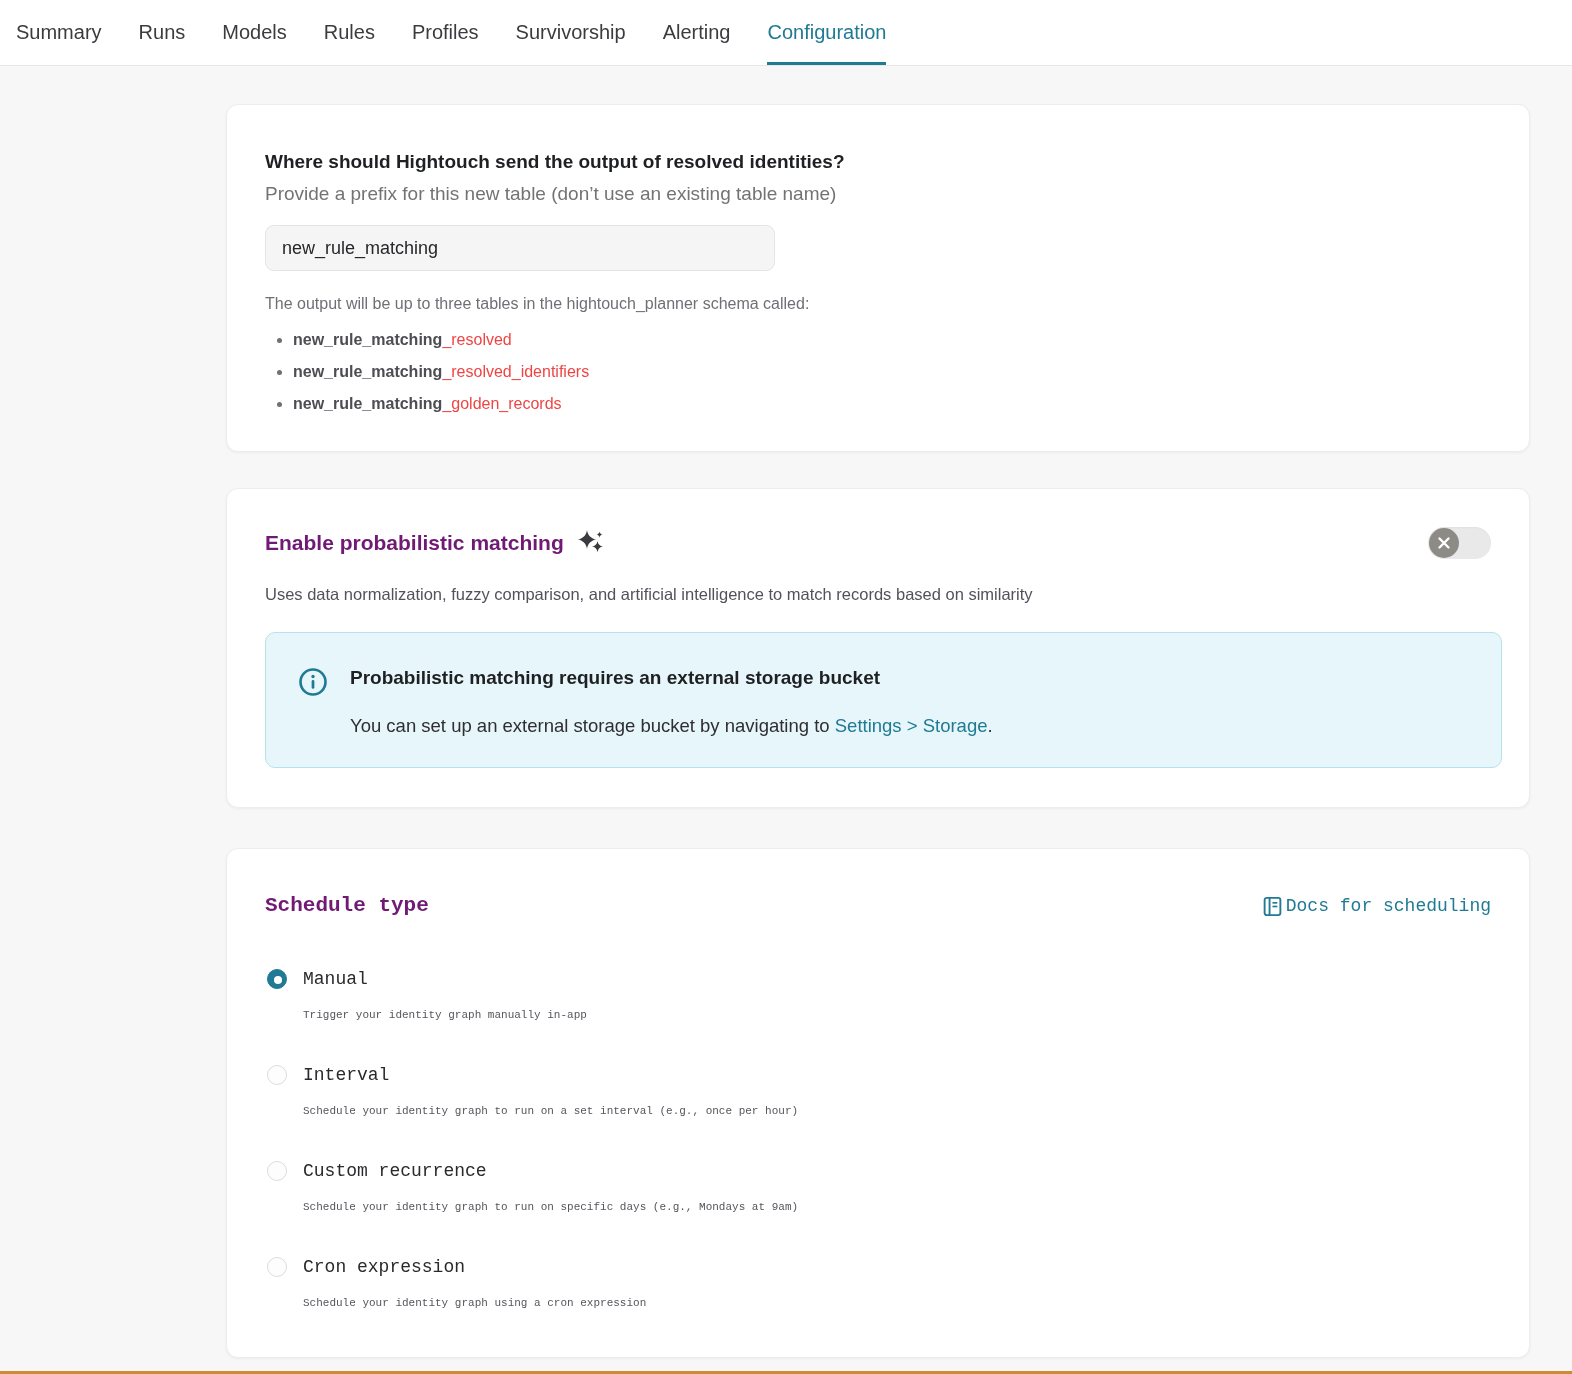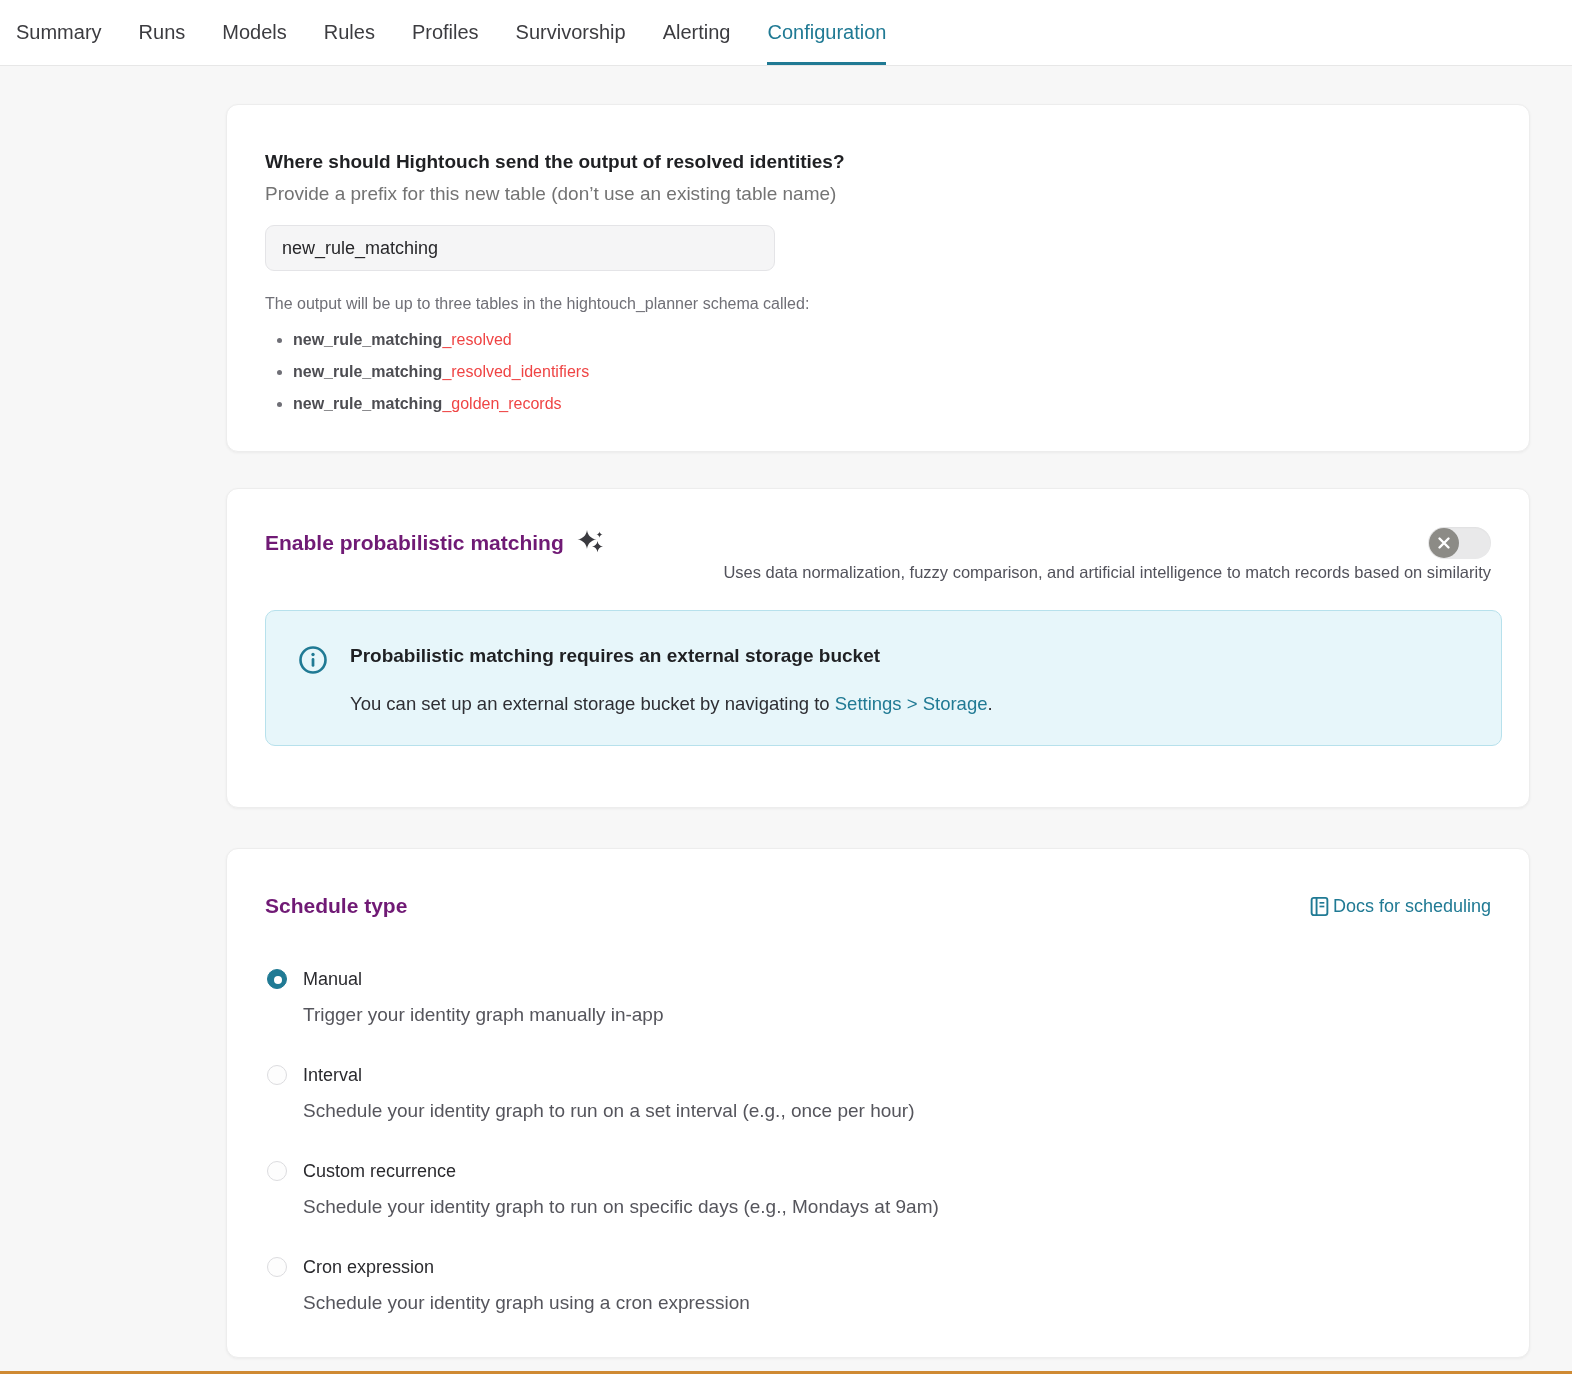--- a/index.html
+++ b/index.html
@@ -43,21 +43,21 @@
     width: 1304px;
     margin-left: 226px;
     background: #ffffff;
     border: 1px solid #ededed;
     border-radius: 12px;
     box-shadow: 0 1px 3px rgba(0,0,0,0.05);
     padding: 44px 38px 0 38px;
   }
   .card-1 { margin-top: 38px; height: 348px; }
   .card-2 { margin-top: 36px; height: 320px; padding-top: 36px; }
-  .card-3 { margin-top: 40px; height: 510px; padding-top: 42px; }
+  .card-3 { margin-top: 40px; height: 510px; padding-top: 42px; font-family: Liberation Mono, monospace; }
 
   
   .card-title-sm {
     font-size: 19px;
     font-weight: 700;
     color: #1f2023;
     line-height: 26px;
   }
   .card-subtitle {
     font-size: 19px;
@@ -133,24 +133,24 @@
     left: 1px; top: 1px;
     width: 30px; height: 30px;
     border-radius: 50%;
     background: #8c8b86;
     display: flex;
     align-items: center;
     justify-content: center;
   }
 
   .prob-desc {
+    margin-top: 22px;
     font-size: 16.5px;
     color: #52525b;
     line-height: 23px;
-    text-align: right;
   }
 
   .alert {
     margin-top: 26px;
     width: 1237px;
     height: 136px;
     background: #e7f6fa;
     border: 1px solid #b7e1ec;
     border-radius: 10px;
     padding: 32px 34px 0 32px;
@@ -215,21 +215,21 @@
     background: #ffffff;
   }
   .option-label {
     font-size: 18px;
     color: #2a2a2e;
     line-height: 28px;
     cursor: pointer;
   }
   .option-desc {
     margin-top: 10px;
-    font-size: 19px;
+    font-size: 11px;
     color: #55555c;
     line-height: 24px;
   }
 
   
   .bottom-bar {
     position: absolute;
     left: 0; bottom: 0;
     width: 100%;
     height: 3px;

